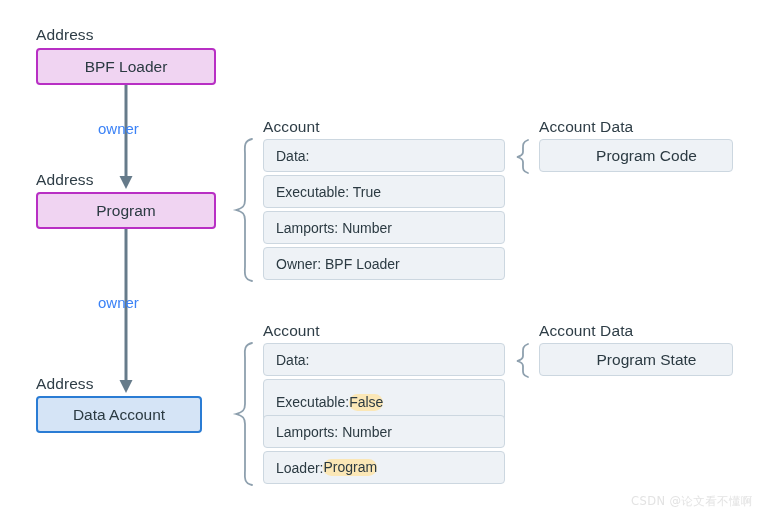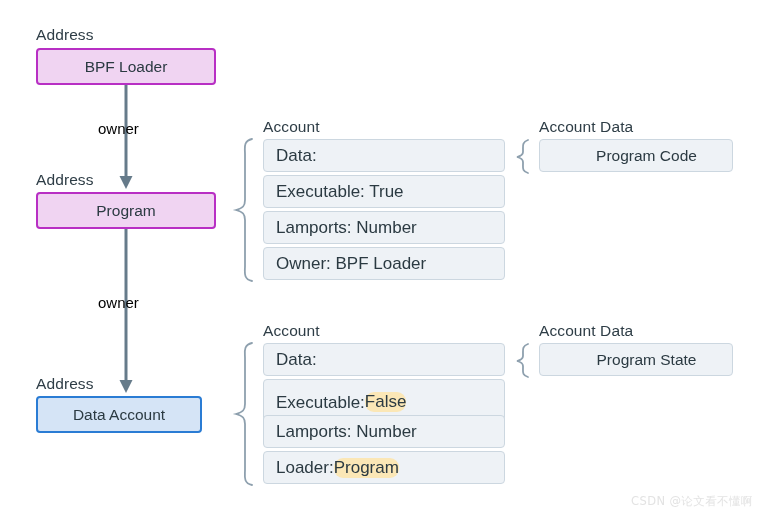--- a/index.html
+++ b/index.html
@@ -53,21 +53,21 @@
   }
 
   
   .row {
     box-sizing: border-box;
     background: #eef2f6;
     border: 1px solid #ccd7e0;
     border-radius: 4px;
     display: flex;
     align-items: center;
-    font-size: 17px;
+    font-size: 14px;
     padding-left: 12px;
     color: #2b3a42;
     white-space: nowrap;
     line-height: 1;
   }
   .row .hl {
     background: #fbe7b6;
     padding: 1px 0 2px 0;
     border-radius: 9px;
   }
@@ -84,21 +84,21 @@
     font-size: 15.5px;
     color: #2b3a42;
     white-space: nowrap;
     line-height: 1;
     padding-left: 21px;
   }
 
   
   .edge-label {
     font-size: 15px;
-    color: #000000;
+    color: #3b82f6;
     white-space: nowrap;
     line-height: 1;
   }
 
   
   svg.overlay {
     position: absolute;
     left: 0;
     top: 0;
     width: 780px;

